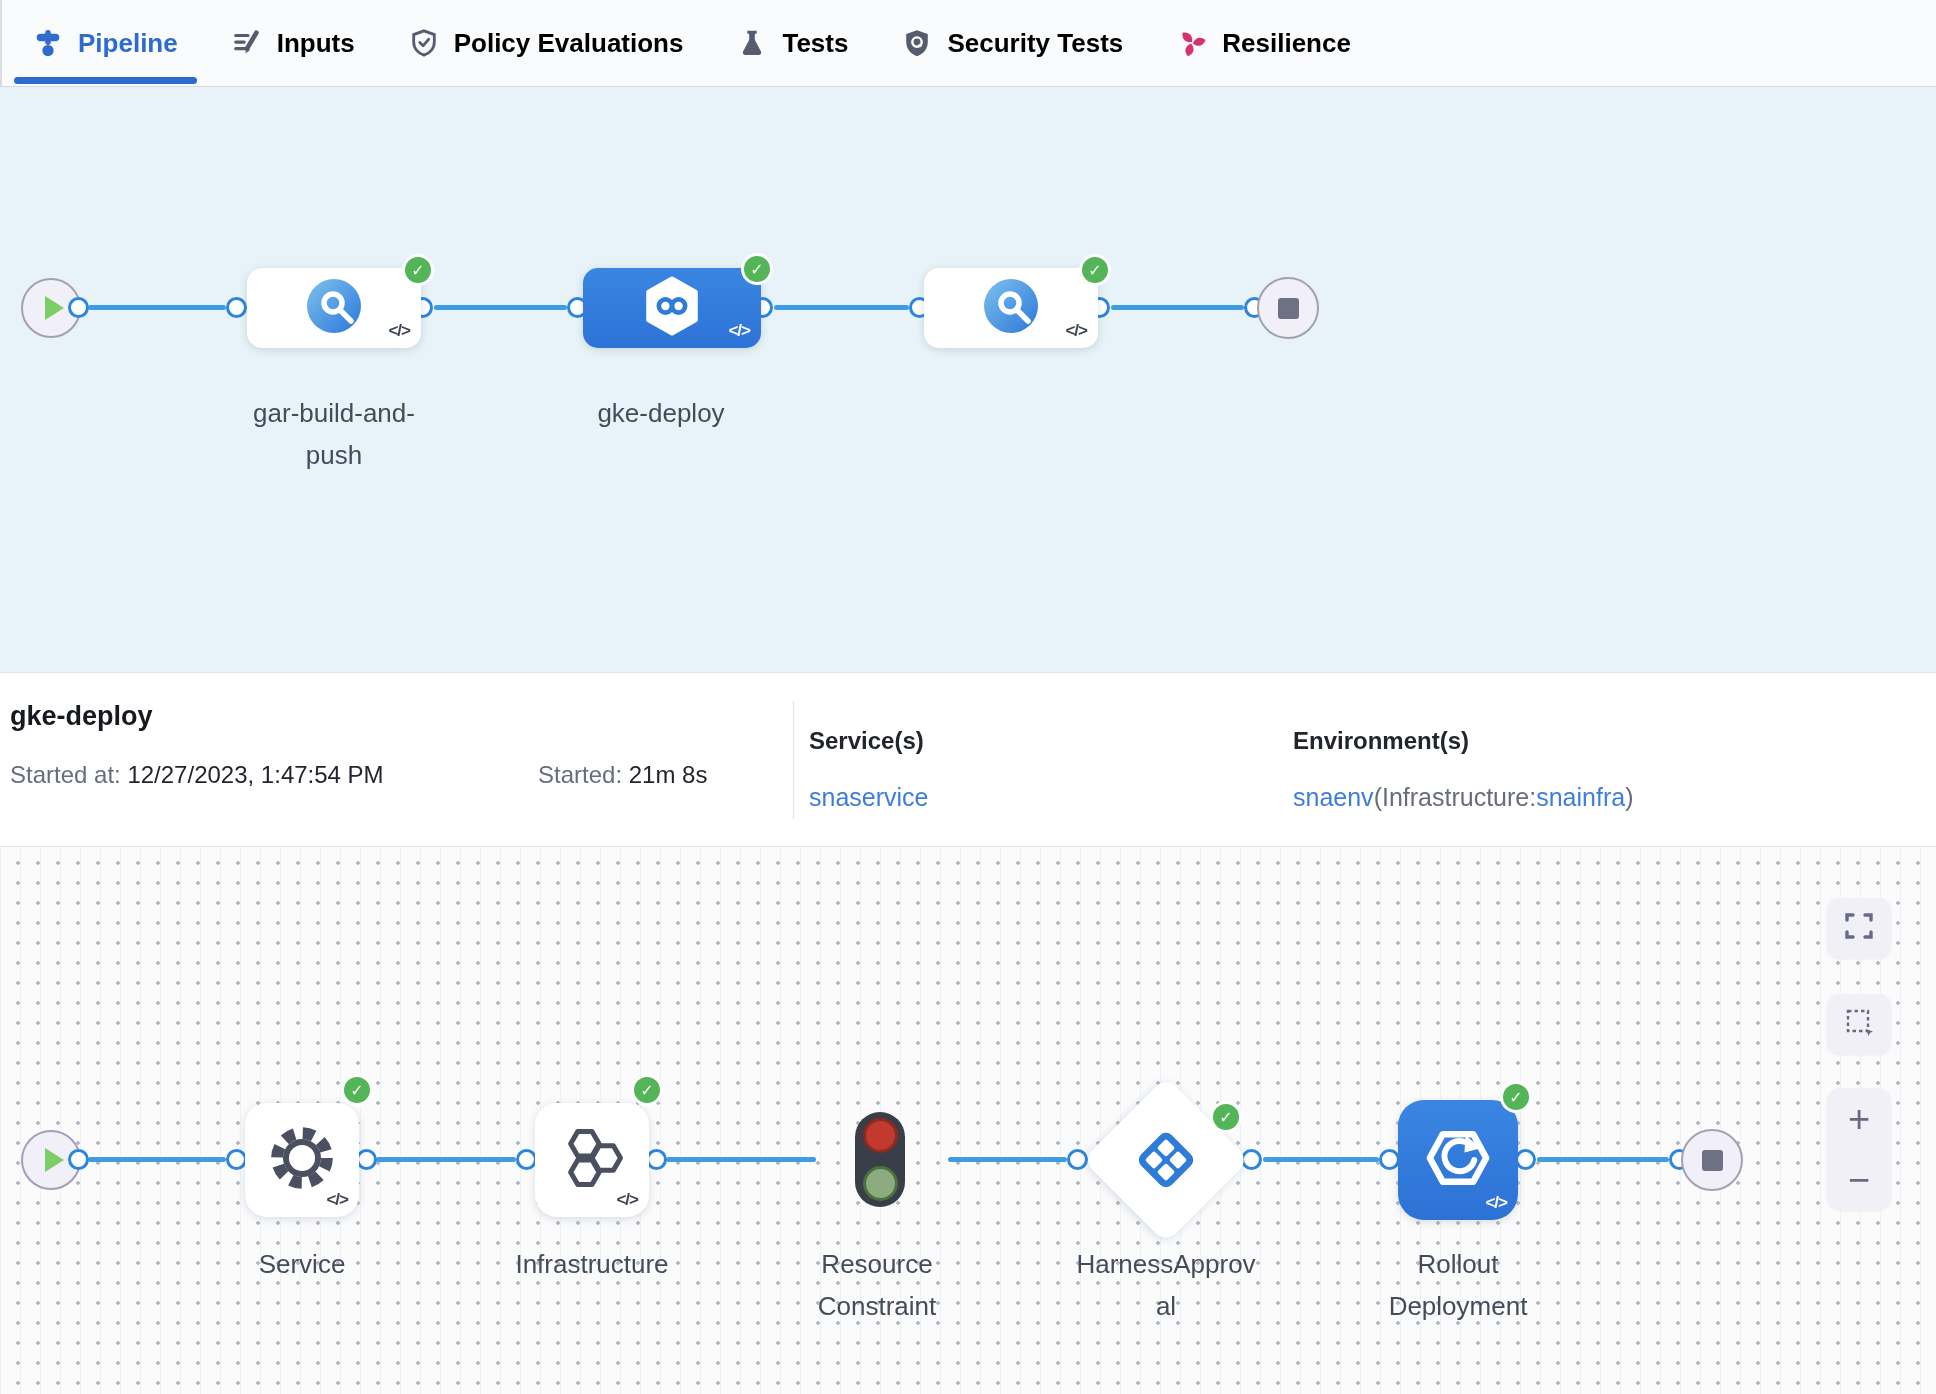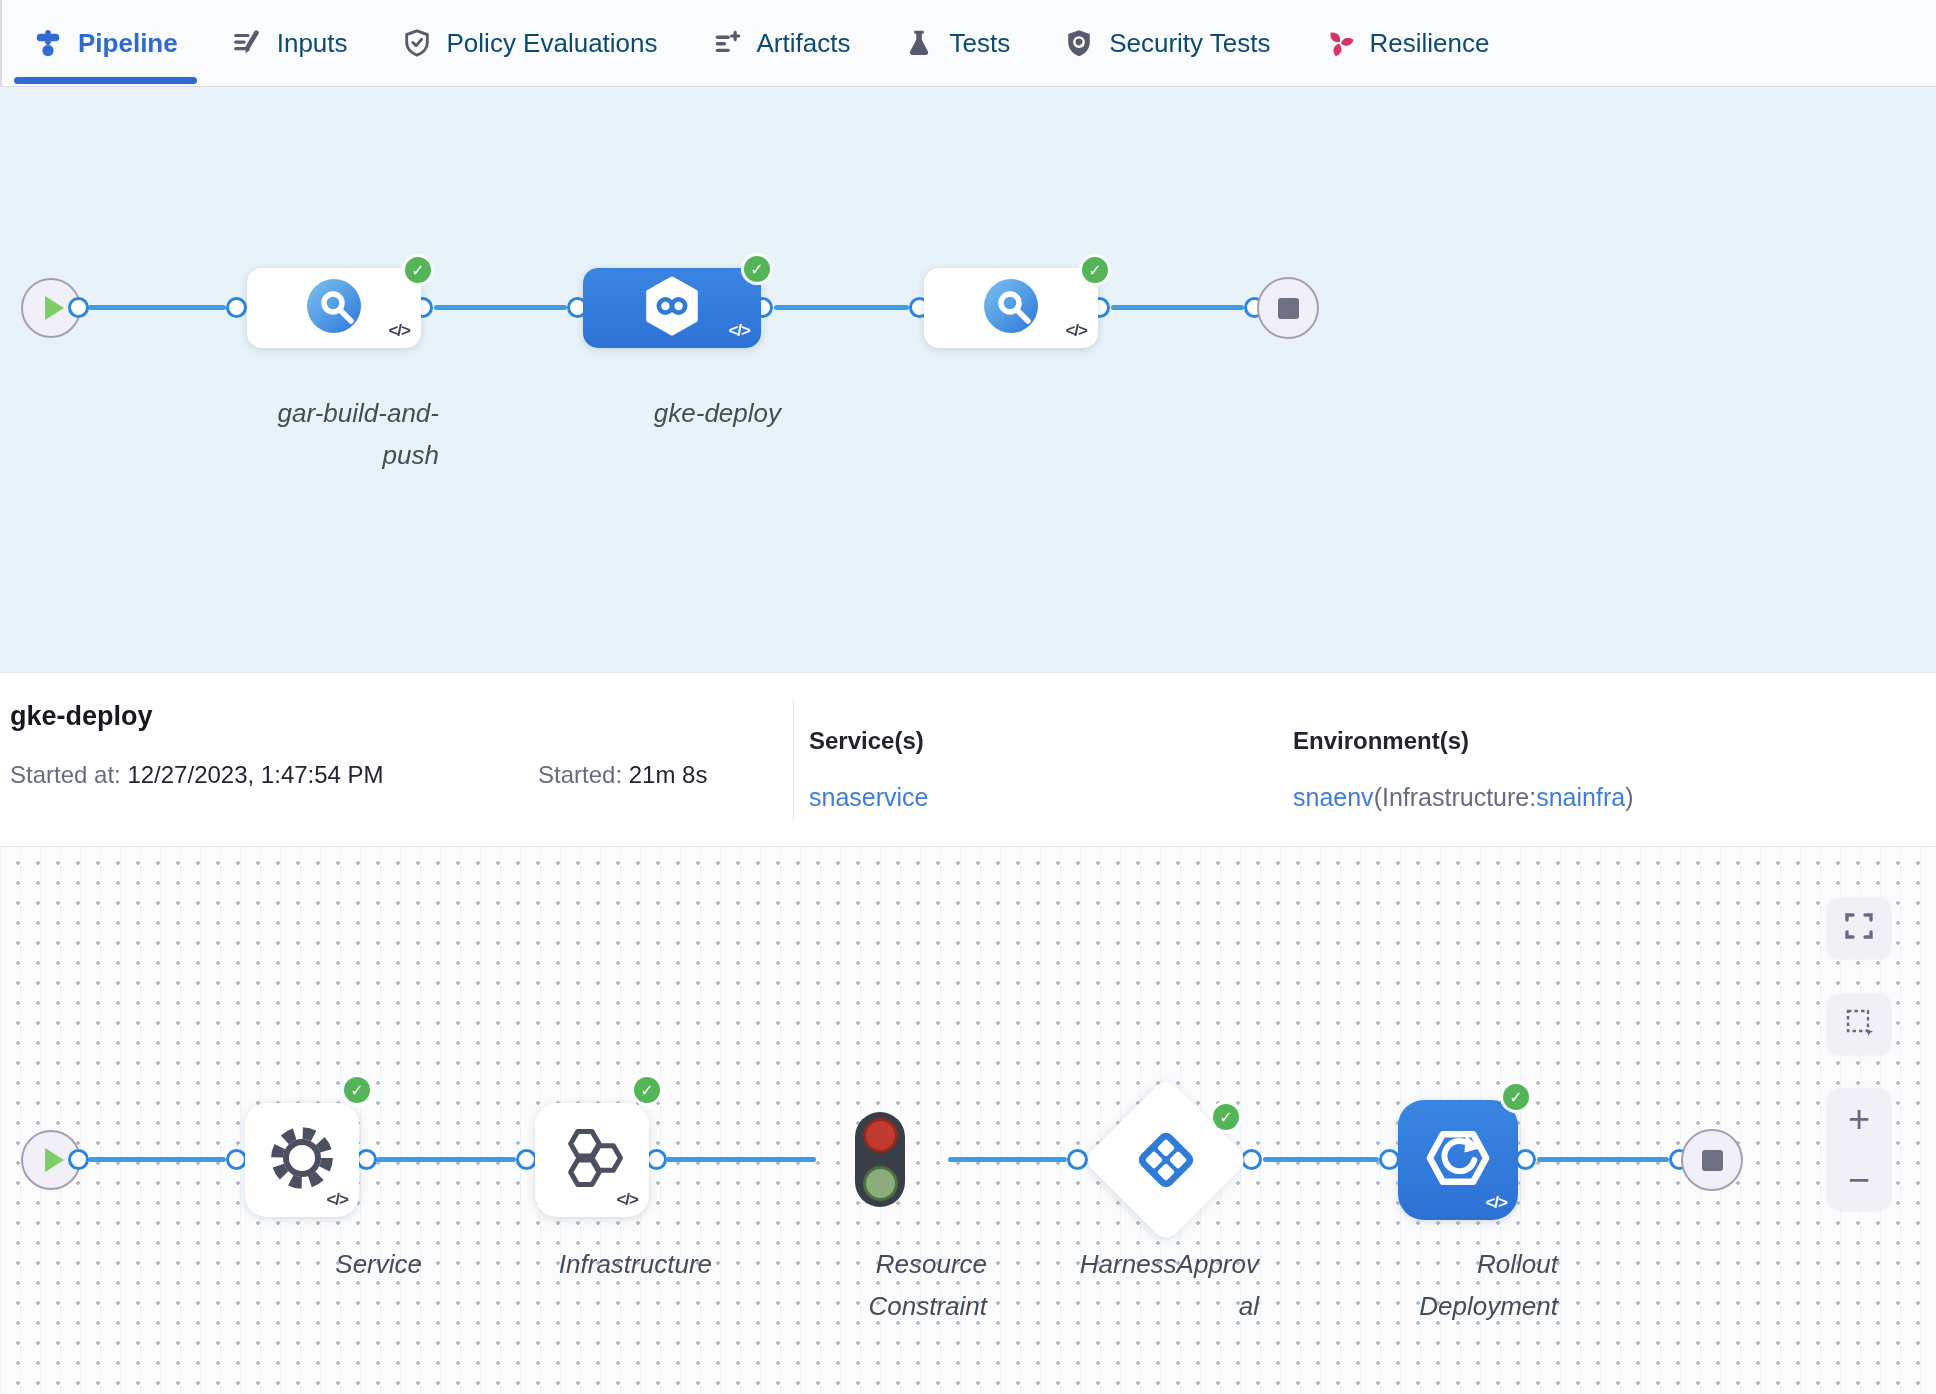--- a/index.html
+++ b/index.html
@@ -9,21 +9,21 @@
     background:#fff;color:#1d212b;
   }
   
   .tabbar{
     position:absolute;top:0;left:0;right:0;height:86px;
     background:#fafbfc;border-bottom:1px solid #d9dbe0;border-left:2px solid #d9dbe0;
     display:flex;align-items:stretch;padding-left:4px;z-index:5;
   }
   .tab{
     position:relative;display:flex;align-items:center;gap:15px;
-    padding:0 27px;font-size:26px;font-weight:400;color:#0c4a6e;cursor:pointer;white-space:nowrap;
+    padding:0 27px;font-size:26px;font-weight:700;color:#000000;cursor:pointer;white-space:nowrap;
   }
   .tab .ticon{display:flex;align-items:center;}
   .tab.active{color:#2f6bce;font-weight:700;}
   .tab.active::after{
     content:"";position:absolute;left:8px;right:8px;bottom:2px;height:7px;
     background:#2f6bce;border-radius:4px;
   }
   
   .upper-canvas{position:absolute;top:87px;left:0;width:1936px;height:585px;background:#e7f3f8;overflow:hidden;}
   .lower-canvas{
@@ -58,22 +58,22 @@
   .step-card.blue{background:linear-gradient(180deg,#3a85e2,#2c72d5);border-radius:26px;}
   .check{
     position:absolute;width:26px;height:26px;border-radius:50%;
     background:#53b558;border:3px solid #fff;box-sizing:content-box;
     display:flex;align-items:center;justify-content:center;
     color:#fff;font-size:16px;font-weight:700;z-index:3;
   }
   .codeglyph{position:absolute;right:11px;bottom:7px;font-size:17px;font-weight:700;letter-spacing:-1px;color:#3d4453;}
   .codeglyph.white{color:#fff;}
   .node-label{
-    position:absolute;text-align:right;font-size:26px;color:#454c59;line-height:42px;
-    overflow-wrap:anywhere;word-break:break-word;font-style:italic;
+    position:absolute;text-align:center;font-size:26px;color:#454c59;line-height:42px;
+    overflow-wrap:anywhere;word-break:break-word;
   }
   .diamond{
     position:absolute;width:118px;height:118px;background:#fff;border-radius:14px;
     transform:rotate(45deg);box-shadow:0 2px 8px rgba(40,60,90,.16);
     display:flex;align-items:center;justify-content:center;cursor:pointer;
   }
   .diamond .inner{transform:rotate(-45deg);display:flex;align-items:center;justify-content:center;}
   
   .traffic{
     position:absolute;width:50px;height:95px;background:#393e48;border-radius:25px;
@@ -139,32 +139,20 @@
     <span>Inputs</span>
   </div>
   <div class="tab">
     <span class="ticon">
       <svg width="30" height="30" viewBox="0 0 32 32" fill="none" stroke="#565b6e" stroke-width="3">
           <path d="M16 3 L27 7 V15 C27 22 22 27 16 29 C10 27 5 22 5 15 V7 Z"></path>
           <path d="M11.5 15.5 L15 19 L21 12" stroke-linecap="round" stroke-linejoin="round"></path>
         </svg>
     </span>
     <span>Policy Evaluations</span>
-  </div>
-  <div class="tab">
-    <span class="ticon">
-      <svg width="30" height="30" viewBox="0 0 32 32" fill="#565b6e">
-          <rect x="4" y="8" width="15" height="3.6" rx="1.8"></rect>
-          <rect x="4" y="15" width="11" height="3.6" rx="1.8"></rect>
-          <rect x="4" y="22" width="15" height="3.6" rx="1.8"></rect>
-          <rect x="23" y="3" width="3.4" height="11" rx="1.7"></rect>
-          <rect x="19.2" y="6.8" width="11" height="3.4" rx="1.7"></rect>
-        </svg>
-    </span>
-    <span>Artifacts</span>
   </div>
   <div class="tab">
     <span class="ticon">
       <svg width="30" height="30" viewBox="0 0 32 32" fill="#565b6e">
           <path d="M11 3 h10 v3 h-2 v6.5 l6.5 12.5 a2.6 2.6 0 0 1 -2.3 3.8 H8.8 a2.6 2.6 0 0 1 -2.3 -3.8 L13 12.5 V6 h-2 Z"></path>
         </svg>
     </span>
     <span>Tests</span>
   </div>
   <div class="tab">

